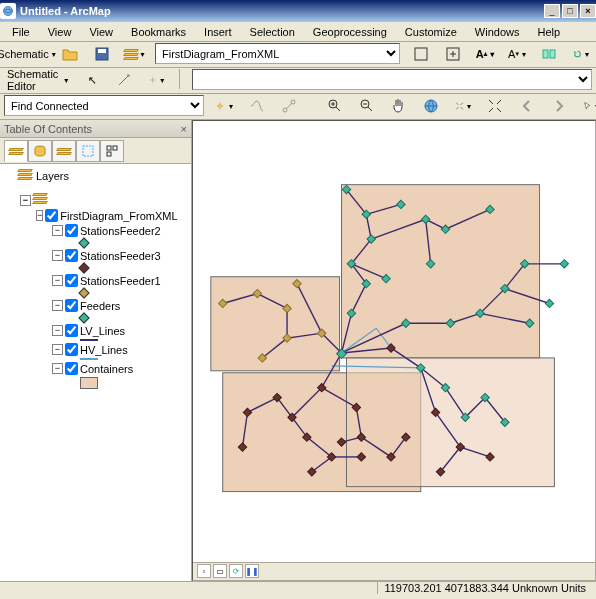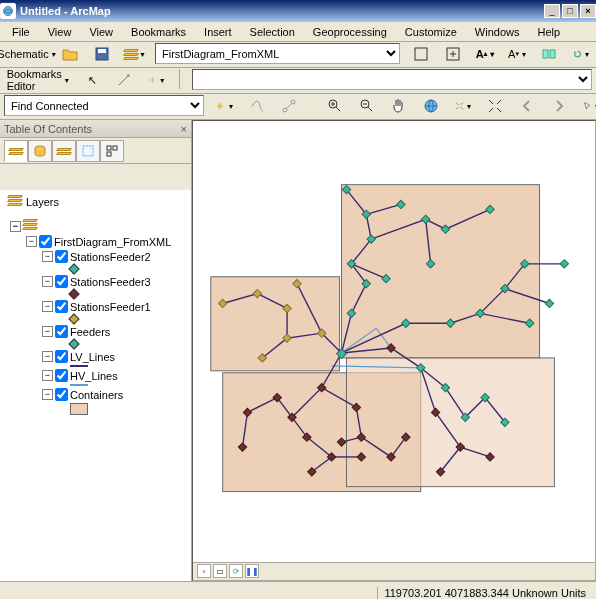--- a/index.html
+++ b/index.html
@@ -22,36 +22,36 @@
 .tb-select { height: 21px; border: 1px inset #aca899; background: #fff; font-size: 11px; padding: 0 2px; flex: 0 0 auto; }
 
 .workspace { display: flex; height: calc(599px - 22px - 20px - 26px - 26px - 26px - 18px); }
 
 .toc-panel { width: 192px; background: #ece9d8; border-right: 1px solid #aca899; display: flex; flex-direction: column; }
 .toc-header { height: 18px; background: linear-gradient(#e5e5d7, #d4d0c8); display: flex; align-items: center; padding: 0 4px; border-bottom: 1px solid #aca899; color: #555; }
 .toc-header .x { margin-left: auto; cursor: pointer; }
 .toc-tabs { height: 26px; display: flex; padding: 2px 4px; gap: 0; border-bottom: 1px solid #aca899; }
 .toc-tab { width: 24px; height: 22px; border: 1px solid #aca899; background: #f5f5f5; display: flex; align-items: center; justify-content: center; cursor: pointer; }
 .toc-tab.active { background: #fff; border-bottom: 1px solid #fff; }
-.toc-tree { flex: 1; background: #fff; overflow: auto; padding: 4px 8px; margin-top: 26px; }
+.toc-tree { flex: 1; background: #fff; overflow: auto; padding: 4px 18px; }
 .tree-item { display: flex; align-items: center; padding: 1px 0; white-space: nowrap; cursor: pointer; }
 .tree-item .expander { width: 11px; height: 11px; border: 1px solid #808080; font-size: 9px; line-height: 9px; text-align: center; margin-right: 2px; cursor: pointer; color: #000; }
 .tree-item input[type="checkbox"] { width: 13px; height: 13px; margin-right: 2px; }
 .tree-item .lyr-icon { width: 16px; height: 14px; margin-right: 2px; flex-shrink: 0; }
 .tree-item.bold { font-weight: bold; }
 .point-sym { width: 8px; height: 8px; transform: rotate(45deg); border: 1px solid #333; }
 .line-sym { width: 18px; height: 2px; }
 .rect-sym { width: 18px; height: 12px; background: #ecd0b7; border: 1px solid #666; }
 
 .map-area { flex: 1; background: #fff; position: relative; border: 1px inset #aca899; }
 #map-svg { width: 100%; height: 100%; display: block; }
 .map-bottom-tabs { position: absolute; bottom: 0; left: 0; height: 18px; display: flex; gap: 2px; padding: 1px 4px; background: #ece9d8; border-top: 1px solid #aca899; width: 100%; }
 .mini-btn { width: 14px; height: 14px; border: 1px solid #aca899; background: #fff; cursor: pointer; display: flex; align-items: center; justify-content: center; font-size: 8px; }
 
-.statusbar { height: 18px; background: #ece9d8; border-top: 1px solid #aca899; display: flex; align-items: flex-end; padding: 0 4px; }
+.statusbar { height: 18px; background: #ece9d8; border-top: 1px solid #aca899; display: flex; align-items: flex-start; padding: 0 4px; }
 .statusbar .coords { margin-left: auto; padding: 0 6px; border-left: 1px solid #aca899; }
 
 .layers-icon { display: flex; flex-direction: column; gap: 1px; }
 .layers-icon div { width: 14px; height: 3px; background: #f6c14e; border: 1px solid #b58a1f; transform: skewX(-30deg); }
 
 svg.ico { width: 16px; height: 16px; }
 .tb-select.combo { width: 245px; }
 .toolbar3 .tb-select.combo { width: 200px; }
 </style>
 </head>
@@ -128,21 +128,21 @@
   <div class="tb-btn dropdown">
       <svg class="ico" viewBox="0 0 16 16">
         <path d="M8 3a5 5 0 1 1-5 5" fill="none" stroke="#3a8" stroke-width="2"></path>
         <path d="M3 3v3h3" fill="none" stroke="#3a8" stroke-width="2"></path>
       </svg>
     </div>
 </div>
 
 <div class="toolbar">
   <div class="tb-btn dropdown">
-      <span>Bookmarks Editor</span>
+      <span>Schematic Editor</span>
     </div>
   <div class="tb-btn">↖</div>
   <div class="tb-btn">
       <svg class="ico" viewBox="0 0 16 16">
         <path d="M3 13l10-10M11 3l2 0l0 2" stroke="#777" fill="none"></path>
       </svg>
     </div>
   <div class="tb-btn dropdown">
       <svg class="ico" viewBox="0 0 16 16">
         <path d="M3 8h10M8 3v10" stroke="#999"></path>

